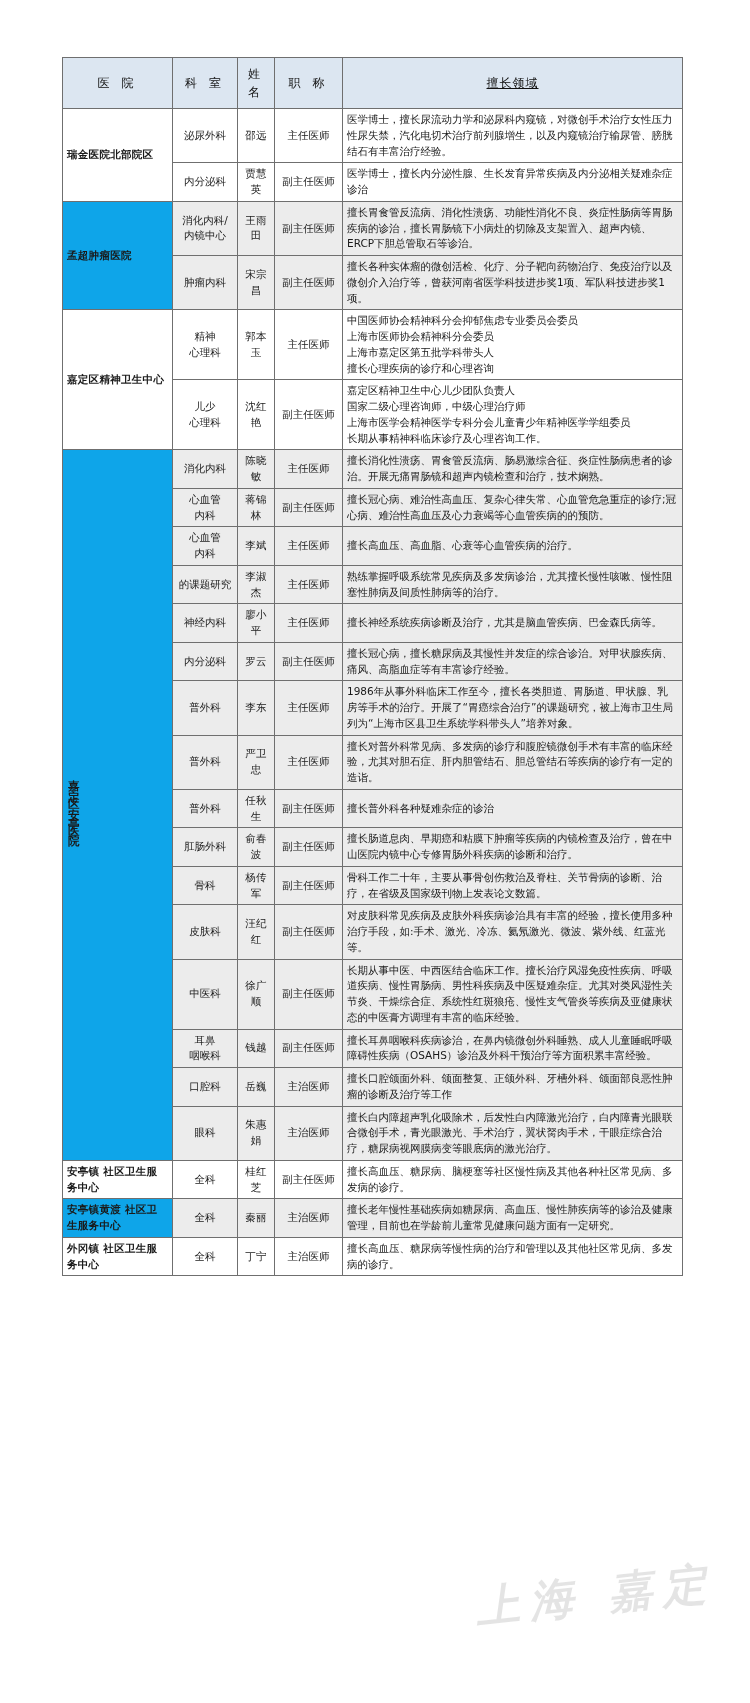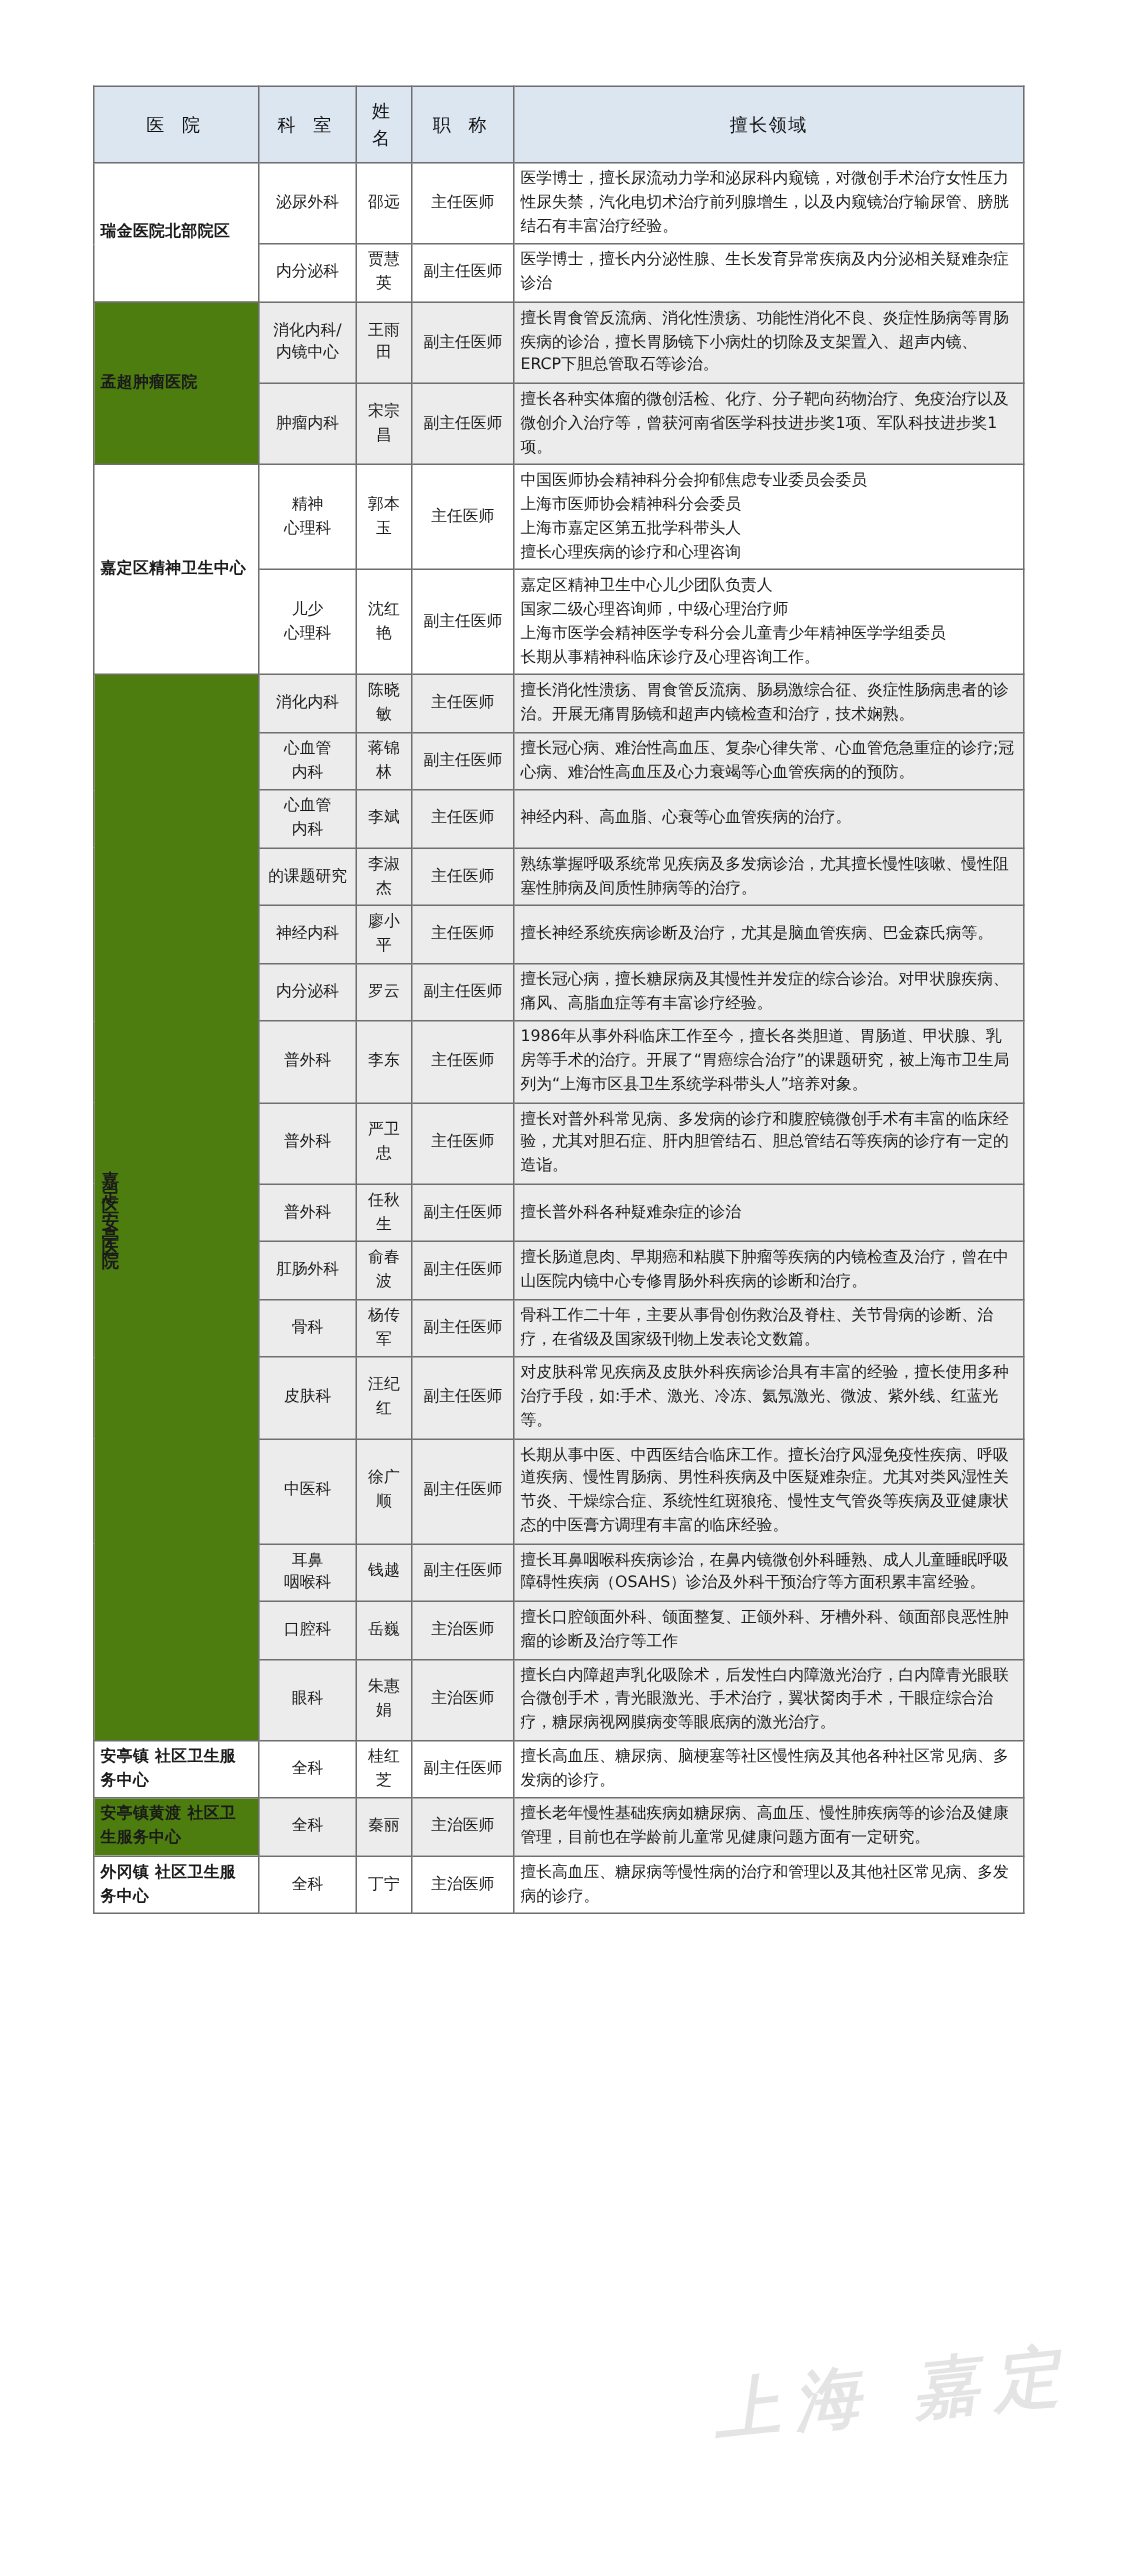--- a/index.html
+++ b/index.html
@@ -61,21 +61,21 @@
   table.dir thead th{
     background:#dce6f1;
     text-align:center;
     font-weight:400;
     font-size:12px;
     letter-spacing:4px;
     padding:7px 2px;
     height:24px;
     color:#101010;
   }
-  table.dir thead th.spec-h{letter-spacing:1px;}
+  table.dir thead th.spec-h{letter-spacing:1px;text-decoration:underline;}
 
   td.hosp{
     text-align:left;
     font-weight:700;
     font-size:11px;
     line-height:1.55;
     letter-spacing:.3px;
   }
   td.hosp.vertical{
     letter-spacing:normal;
@@ -96,21 +96,21 @@
   td.name{letter-spacing:.2px;}
   td.spec{
     text-align:left;
     white-space:pre-line;
     padding-left:5px;
     padding-right:3px;
     line-height:1.62;
   }
   tr.shade td{background:#ececec;}
   tr.plain td{background:#ffffff;}
-  td.hosp.shade-cell{background:#4d7c0f;}
+  td.hosp.shade-cell{background:#0ea5e9;}
   td.hosp.plain-cell{background:#ffffff;}
 </style>
 </head>
 <body>
 
 <div id="page">
 
   <div class="watermark">上海 嘉定</div>
 
   <div class="table-wrap">
@@ -192,21 +192,21 @@
 内科</td>
             <td class="name">蒋锦林</td>
             <td class="title">副主任医师</td>
             <td class="spec">擅长冠心病、难治性高血压、复杂心律失常、心血管危急重症的诊疗;冠心病、难治性高血压及心力衰竭等心血管疾病的的预防。</td>
           </tr>
           <tr class="shade">
             <td class="dept">心血管
 内科</td>
             <td class="name">李斌</td>
             <td class="title">主任医师</td>
-            <td class="spec">神经内科、高血脂、心衰等心血管疾病的治疗。</td>
+            <td class="spec">擅长高血压、高血脂、心衰等心血管疾病的治疗。</td>
           </tr>
           <tr class="shade">
             <td class="dept">的课题研究</td>
             <td class="name">李淑杰</td>
             <td class="title">主任医师</td>
             <td class="spec">熟练掌握呼吸系统常见疾病及多发病诊治，尤其擅长慢性咳嗽、慢性阻塞性肺病及间质性肺病等的治疗。</td>
           </tr>
           <tr class="shade">
             <td class="dept">神经内科</td>
             <td class="name">廖小平</td>

